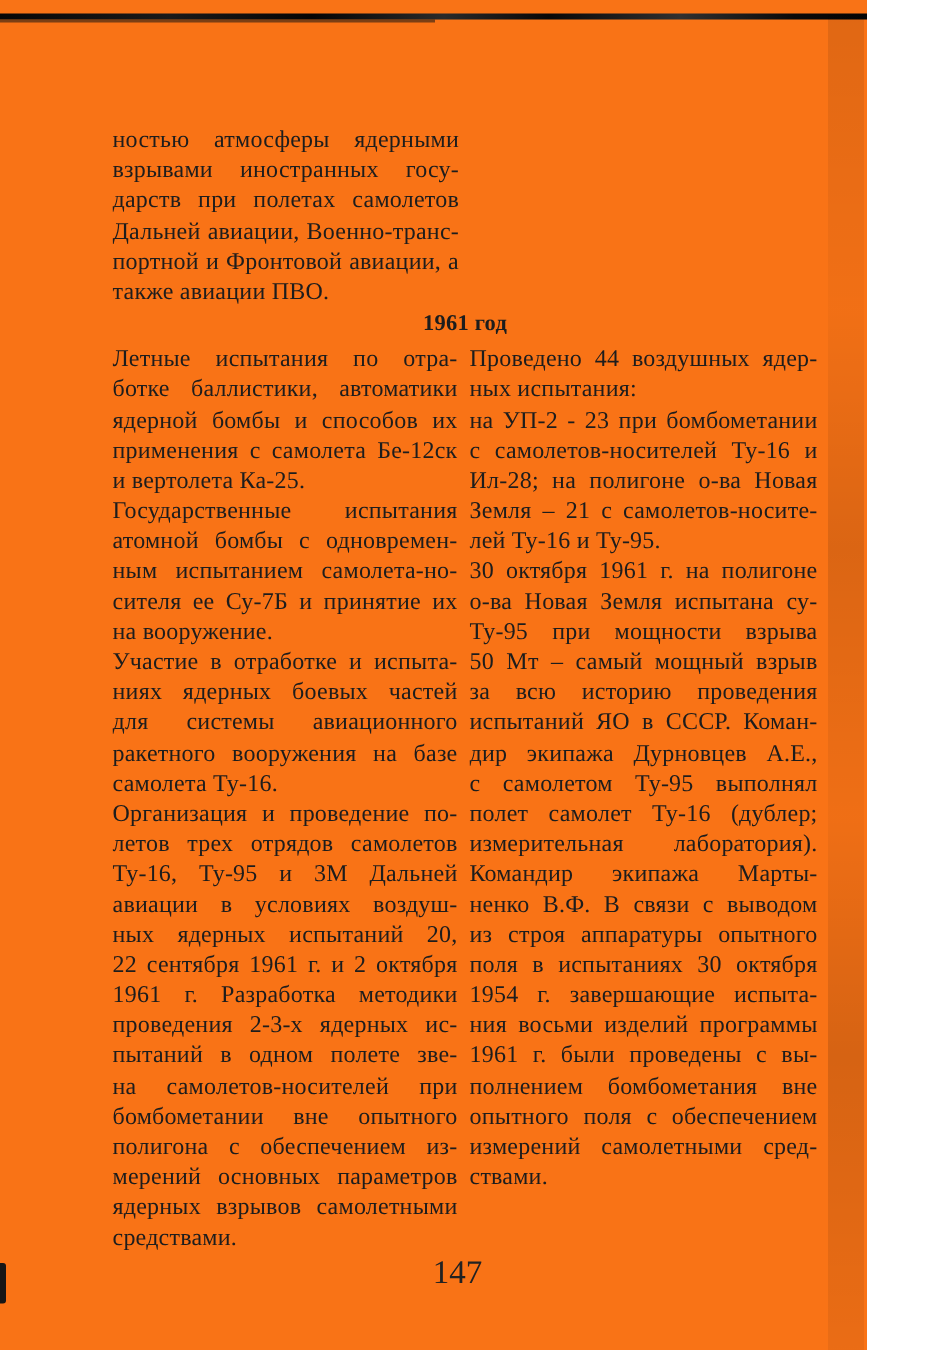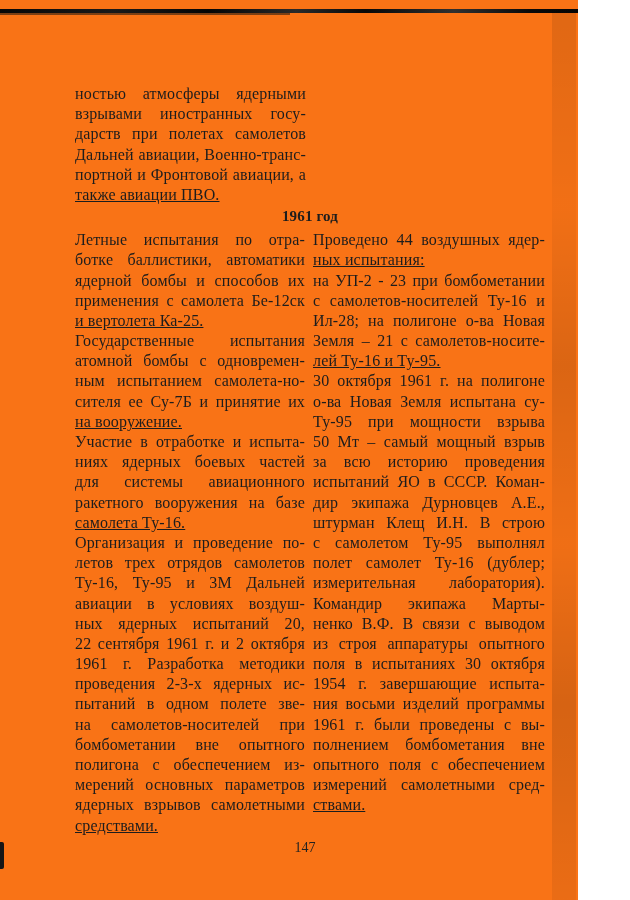--- a/index.html
+++ b/index.html
@@ -80,41 +80,40 @@
     height: 20.2px;
     line-height: 20.2px;
     overflow: hidden;
     text-align: justify;
     text-align-last: justify;
     white-space: normal;
   }
   .line.end {
     text-align: left;
     text-align-last: left;
-    text-decoration: underline;
   }
   .intro { width: 231px; }
   .year-heading {
     height: 22px;
     line-height: 22px;
     margin-bottom: 3px;
     text-align: center;
     font-weight: bold;
     font-size: 15px;
   }
   .cols { display: flex; }
   .col-left  { width: 230px; margin-right: 8px; }
   .col-right { width: 232px; }
   .page-number {
     position: absolute;
     top: 837px; left: 0;
     width: 610px;
     height: 22px; line-height: 22px;
     text-align: center;
-    font-size: 14px;
+    font-size: 22px;
     color: #222;
   }
 </style>
 </head>
 <body>
 
 <div class="scan-page">
 
   <div class="top-edge-rule"></div>
   <div class="edge-smudge"></div>
@@ -178,21 +177,20 @@
           <div class="line">Ил-28; на полигоне о-ва Новая</div>
           <div class="line">Земля – 21 с самолетов-носите-</div>
           <div class="line end">лей Ту-16 и Ту-95.</div>
           <div class="line">30 октября 1961 г. на полигоне</div>
           <div class="line">о-ва Новая Земля испытана су-</div>
           <div class="line">Ту-95 при мощности взрыва</div>
           <div class="line">50 Мт – самый мощный взрыв</div>
           <div class="line">за всю историю проведения</div>
           <div class="line">испытаний ЯО в СССР. Коман-</div>
           <div class="line">дир экипажа Дурновцев А.Е.,</div>
-          <div class="line">штурман Клещ И.Н. В строю</div>
           <div class="line">с самолетом Ту-95 выполнял</div>
           <div class="line">полет самолет Ту-16 (дублер;</div>
           <div class="line">измерительная лаборатория).</div>
           <div class="line">Командир экипажа Марты-</div>
           <div class="line">ненко В.Ф. В связи с выводом</div>
           <div class="line">из строя аппаратуры опытного</div>
           <div class="line">поля в испытаниях 30 октября</div>
           <div class="line">1954 г. завершающие испыта-</div>
           <div class="line">ния восьми изделий программы</div>
           <div class="line">1961 г. были проведены с вы-</div>

